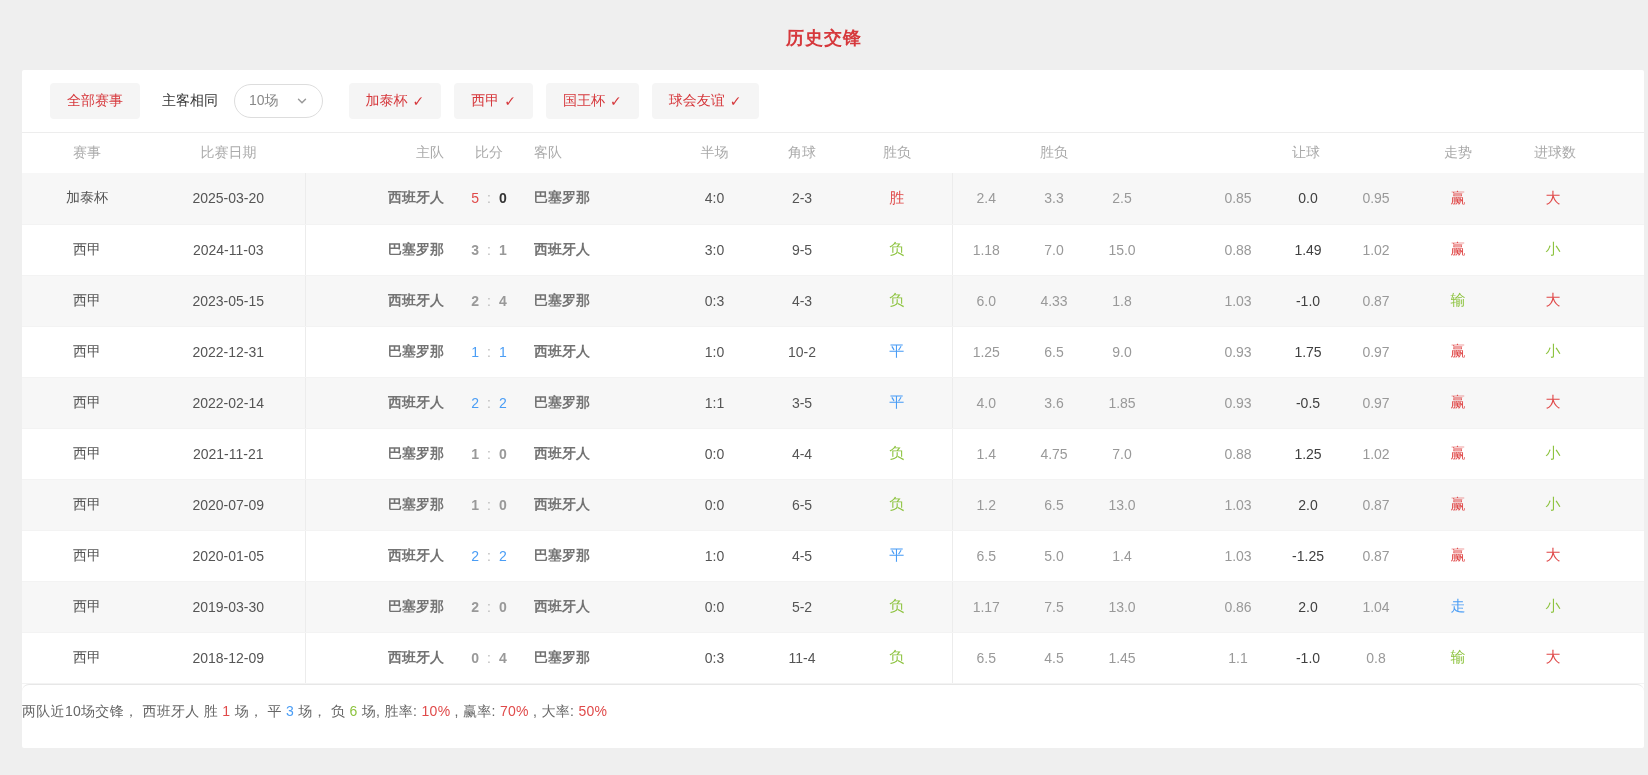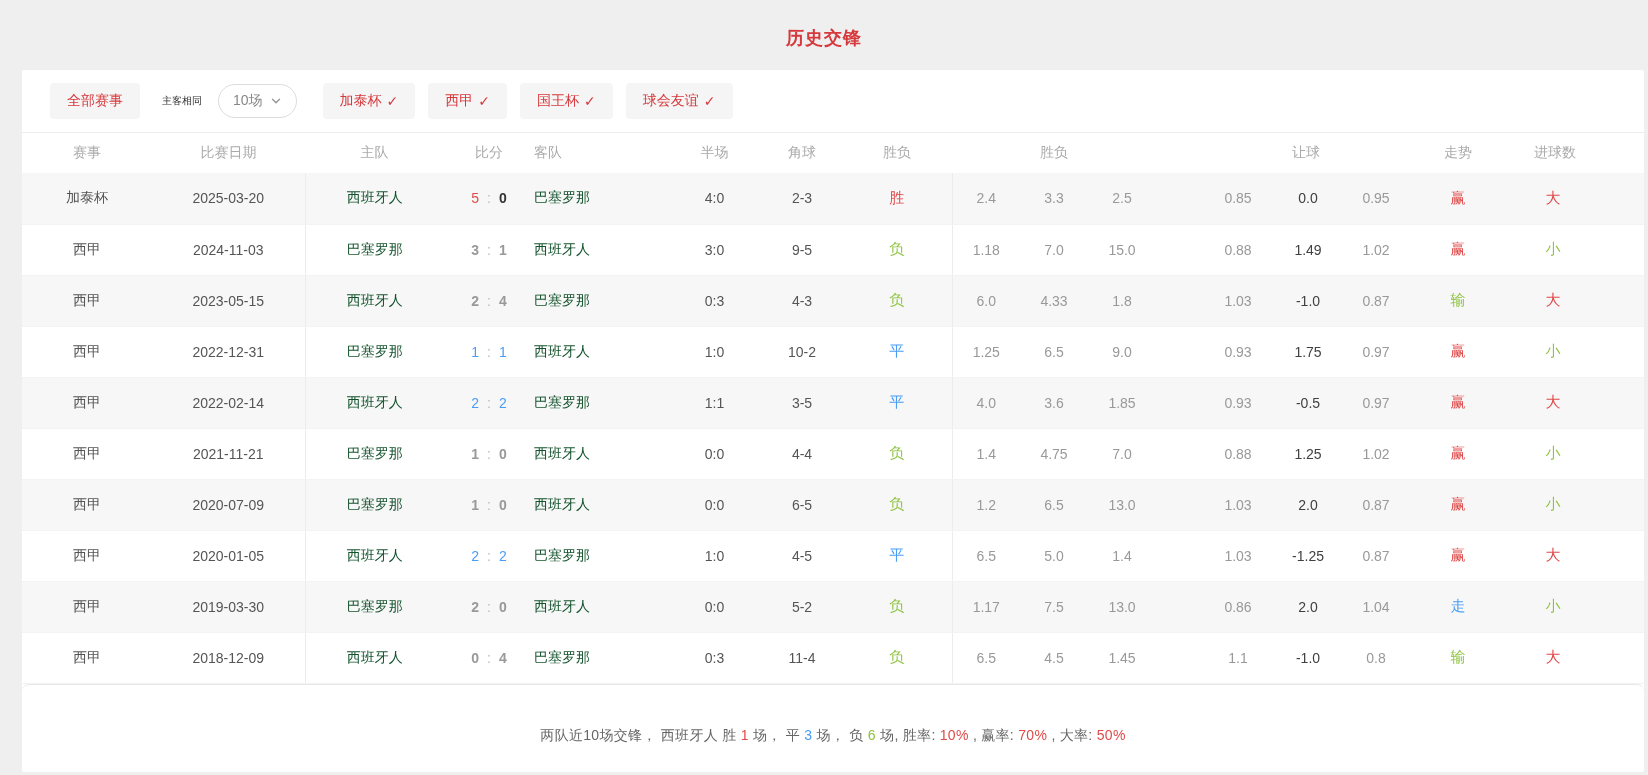--- a/index.html
+++ b/index.html
@@ -13,60 +13,60 @@
   .page-title{ text-align:center; padding-top:26px; font-size:18px; font-weight:bold;
     color:var(--strong_red); letter-spacing:1px;}
 
   .card{ background:#fff; margin:20px 4px 0 22px; border-radius:2px; }
 
   
   .filter-bar{ display:flex; align-items:center; padding:13px 28px; border-bottom:1px solid #ededed;}
   .btn{ background:#f5f5f5; border:none; border-radius:4px; padding:9px 17px;
     font-size:14px; color:var(--strong_red); cursor:pointer; font-family:inherit;}
   .all-btn{ margin-right:22px;}
-  .plain-label{ font-size:10px; color:#333; margin-right:16px; cursor:pointer;}
-  .count-select{ display:inline-flex; align-items:center; gap:7px; border:1px solid #ddd;
+  .plain-label{ font-size:14px; color:#333; margin-right:16px; cursor:pointer;}
+  .count-select{ display:inline-flex; align-items:center; gap:17px; border:1px solid #ddd;
     border-radius:17px; padding:7px 14px; font-size:14px; color:#888; background:#fff;
     cursor:pointer; margin-right:26px;}
   .league-group{ display:flex; gap:13px;}
   .league-btn{ display:inline-flex; align-items:center; gap:5px;}
   .check{ font-size:14px; font-weight:bold;}
 
   
   table{ border-collapse:collapse; width:100%; table-layout:fixed; }
   col.w-league{width:130px} col.w-date{width:153px} col.w-home{width:152px}
   col.w-score{width:64px} col.w-away{width:146px} col.w-half{width:95px}
   col.w-corner{width:80px} col.w-result{width:110px}
   col.w-o{width:68px} col.w-h1{width:118px} col.w-h{width:68px}
   col.w-trend{width:96px}
 
   thead th{ height:40px; font-weight:400; font-size:14px; color:#aaa; text-align:center;}
   tbody td{ height:51px; font-size:14px; color:#555; text-align:center; }
   tbody tr:nth-child(odd){ background:#f7f7f7; }
   tbody td{ border-bottom:1px solid #f3f3f3; }
-  td.col-home, th.col-home{ text-align:center; padding-right:13px;}
+  td.col-home, th.col-home{ text-align:right; padding-right:13px;}
   td.col-away, th.col-away{ text-align:left; padding-left:13px;}
-  td.col-home, td.col-away{ color:#14532d; font-weight:400; }
+  td.col-home, td.col-away{ color:#737373; font-weight:700; }
   tbody td.col-home{ border-left:1px solid #ececec;}
   tbody td.col-o1{ border-left:1px solid #ececec;text-align:center;}
   td.col-h1, th.col-h1{ padding-left:46px;}
   td.col-goals{ padding-right:44px;}
   th.col-goals{ padding-right:40px;}
   td.col-o1,td.col-o2,td.col-o3,td.col-h1,td.col-h3{ color:#999;}
   td.col-h2{ color:#404040;}
   .score-wrap{ display:inline-flex; align-items:center; gap:8px; font-weight:600;}
   .score-colon{ color:#bbb; font-weight:400;}
 
   .c-red{ color:var(--red);} .c-blue{ color:var(--blue);} .c-green{ color:var(--green);}
   .c-dark{ color:#333;} .c-gray{ color:#999;}
   td .c-red, td .c-blue, td .c-green{ font-weight:400; }
   td.col-result, td.col-trend, td.col-goals{ font-weight:400; font-size:15px;}
 
   
-  .summary-bar{ border-top:1px solid #e7e7e7; text-align:center; padding:42px 0 27px 0;
+  .summary-bar{ border-top:1px solid #e7e7e7; text-align:left; padding:18px 0 27px 0;
     font-size:14px; color:#666;border-radius:7px;}
   .summary-bar span{ letter-spacing:.3px;}
 </style>
 </head>
 <body>
 
 <div class="page-title">历史交锋</div>
 
 <div class="card">
 

